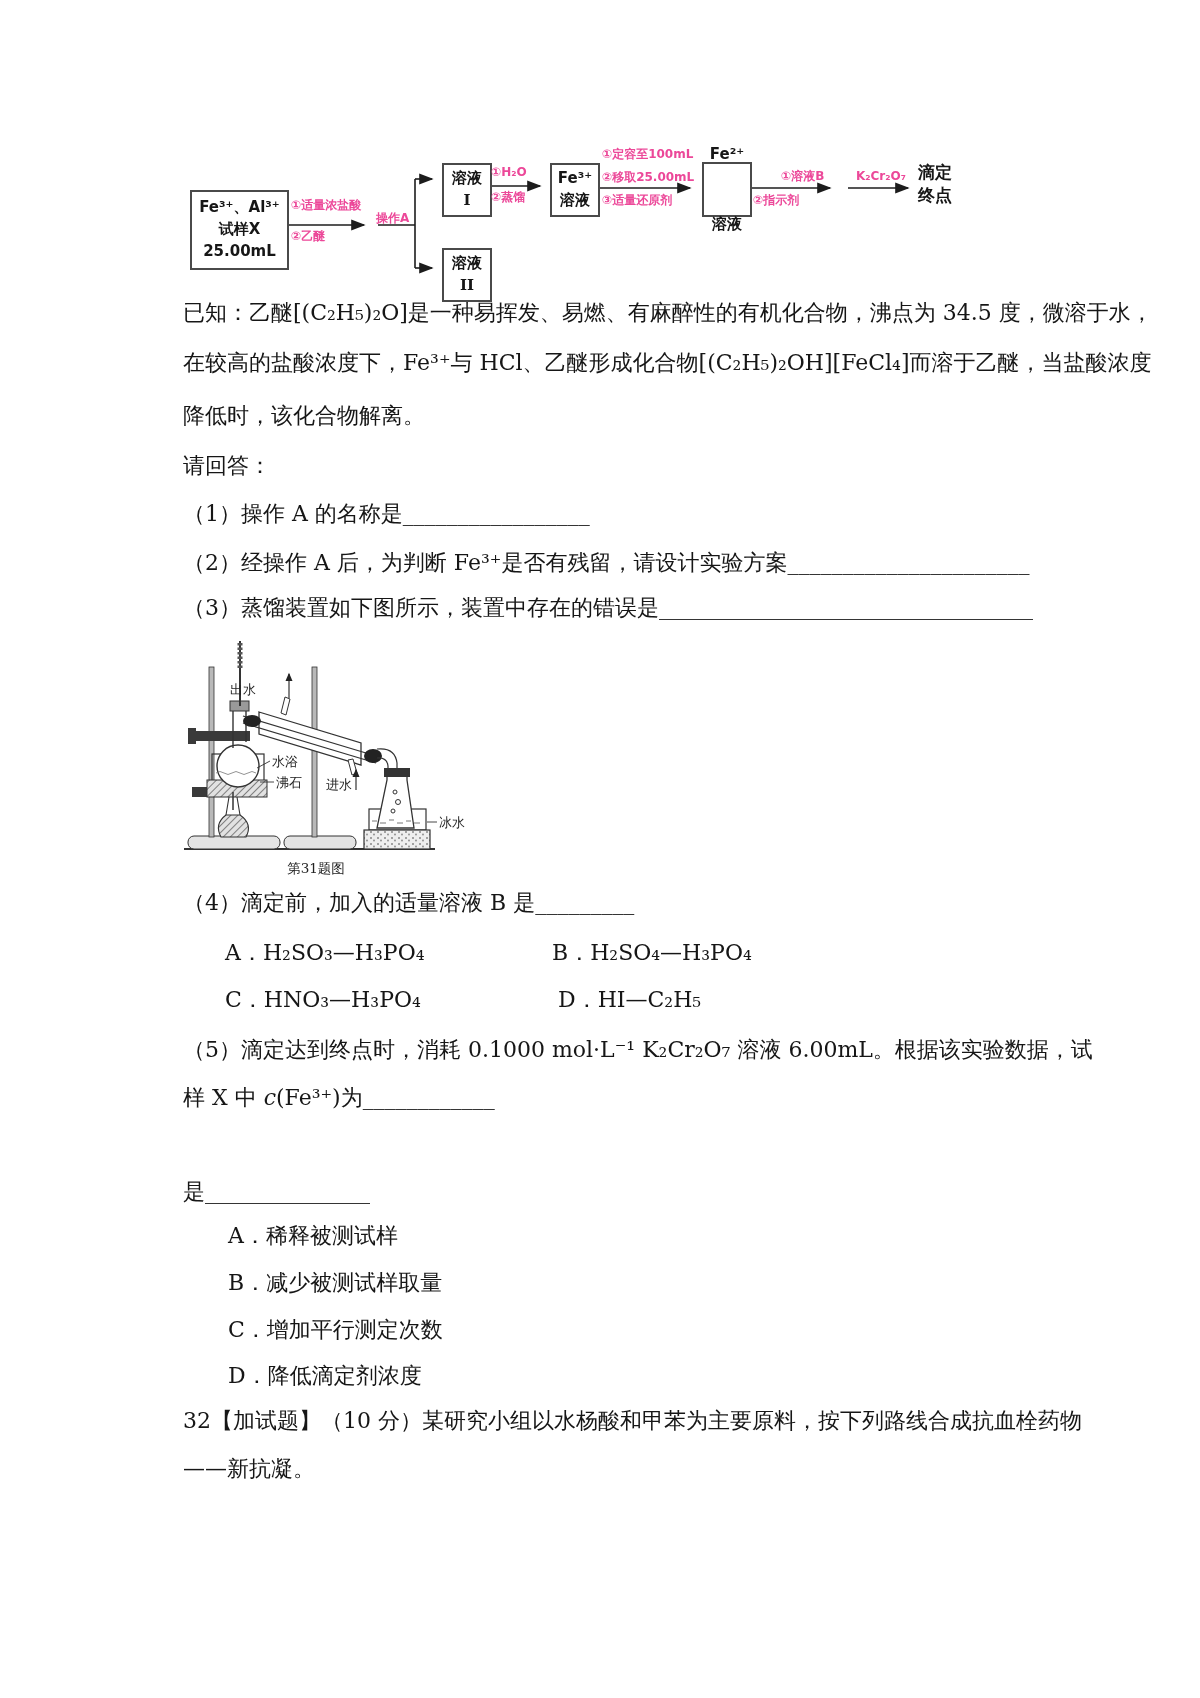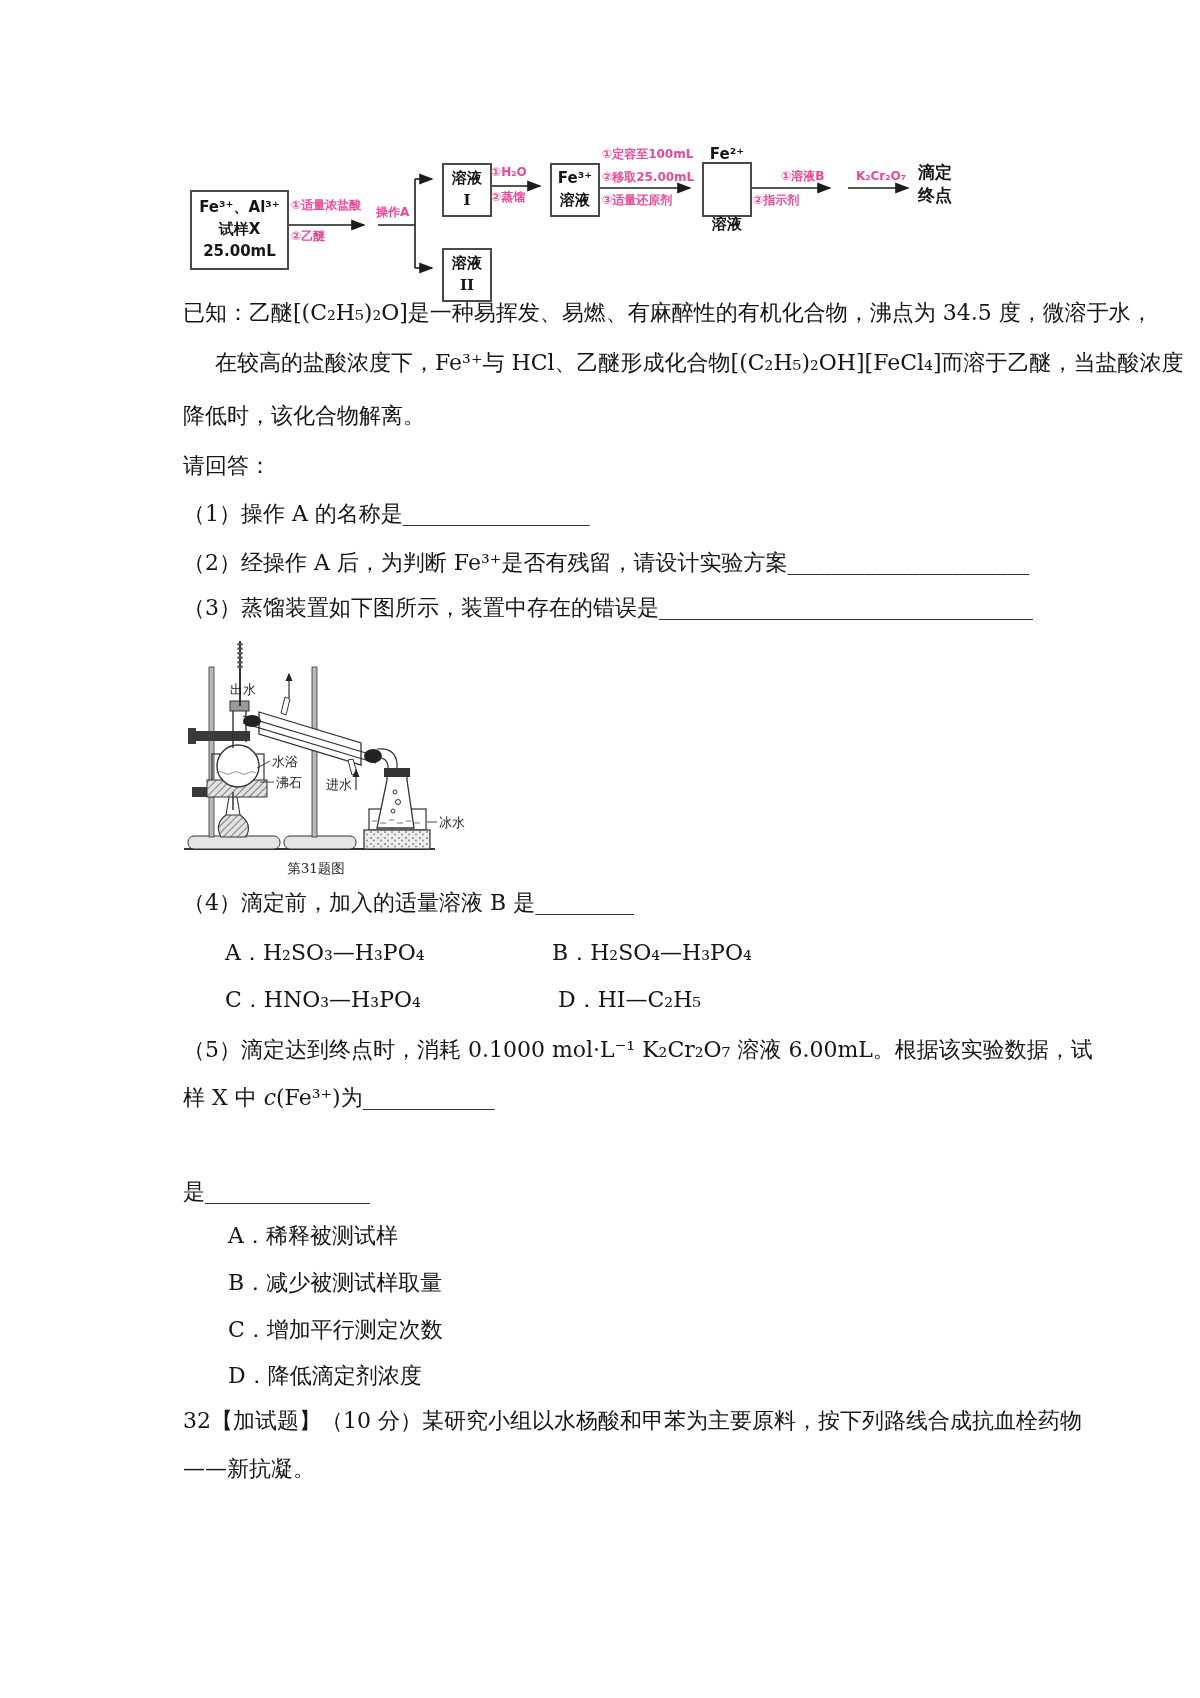--- a/index.html
+++ b/index.html
@@ -64,38 +64,38 @@
       <span>Fe³⁺</span>
       <span>溶液</span>
     </div>
     <div class="fcbox" style="left:552px;top:32px;width:46px;height:51px;gap:48px;">
       <span>Fe²⁺</span>
       <span>溶液</span>
     </div>
 
     <div class="fclbl" style="left:141px;top:69px;">①适量浓盐酸</div>
     <div class="fclbl" style="left:141px;top:100px;">②乙醚</div>
-    <div class="fclbl" style="left:226px;top:76px;">操作A</div>
+    <div class="fclbl" style="left:226px;top:82px;">操作A</div>
     <div class="fclbl" style="left:341px;top:36px;">①H₂O</div>
     <div class="fclbl" style="left:341px;top:61px;">②蒸馏</div>
     <div class="fclbl" style="left:452px;top:18px;">①定容至100mL</div>
     <div class="fclbl" style="left:452px;top:41px;">②移取25.00mL</div>
     <div class="fclbl" style="left:452px;top:64px;">③适量还原剂</div>
     <div class="fclbl" style="left:603px;top:40px;padding-left:28px;">①溶液B</div>
     <div class="fclbl" style="left:603px;top:64px;">②指示剂</div>
     <div class="fclbl" style="left:706px;top:40px;">K₂Cr₂O₇</div>
 
     <div class="fcend" style="left:768px;top:31px;">
       <div>滴定</div>
       <div>终点</div>
     </div>
   </div>
 
   <div class="t" style="left:183px;top:299px;">已知：乙醚[(C₂H₅)₂O]是一种易挥发、易燃、有麻醉性的有机化合物，沸点为 34.5 度，微溶于水，</div>
-  <div class="t" style="left:183px;top:349px;margin-left:32px;">在较高的盐酸浓度下，Fe³⁺与 HCl、乙醚形成化合物[(C₂H₅)₂OH][FeCl₄]而溶于乙醚，当盐酸浓度</div>
+  <div class="t" style="left:183px;top:349px;">在较高的盐酸浓度下，Fe³⁺与 HCl、乙醚形成化合物[(C₂H₅)₂OH][FeCl₄]而溶于乙醚，当盐酸浓度</div>
   <div class="t" style="left:183px;top:402px;">降低时，该化合物解离。</div>
   <div class="t" style="left:183px;top:452px;">请回答：</div>
 
   <div class="t" style="left:183px;top:500px;">（1）操作 A 的名称是_________________</div>
   <div class="t" style="left:183px;top:549px;">（2）经操作 A 后，为判断 Fe³⁺是否有残留，请设计实验方案______________________</div>
   <div class="t" style="left:183px;top:594px;">（3）蒸馏装置如下图所示，装置中存在的错误是__________________________________</div>
 
   <div class="figure">
     <svg viewBox="0 0 300 250">
       <defs>

